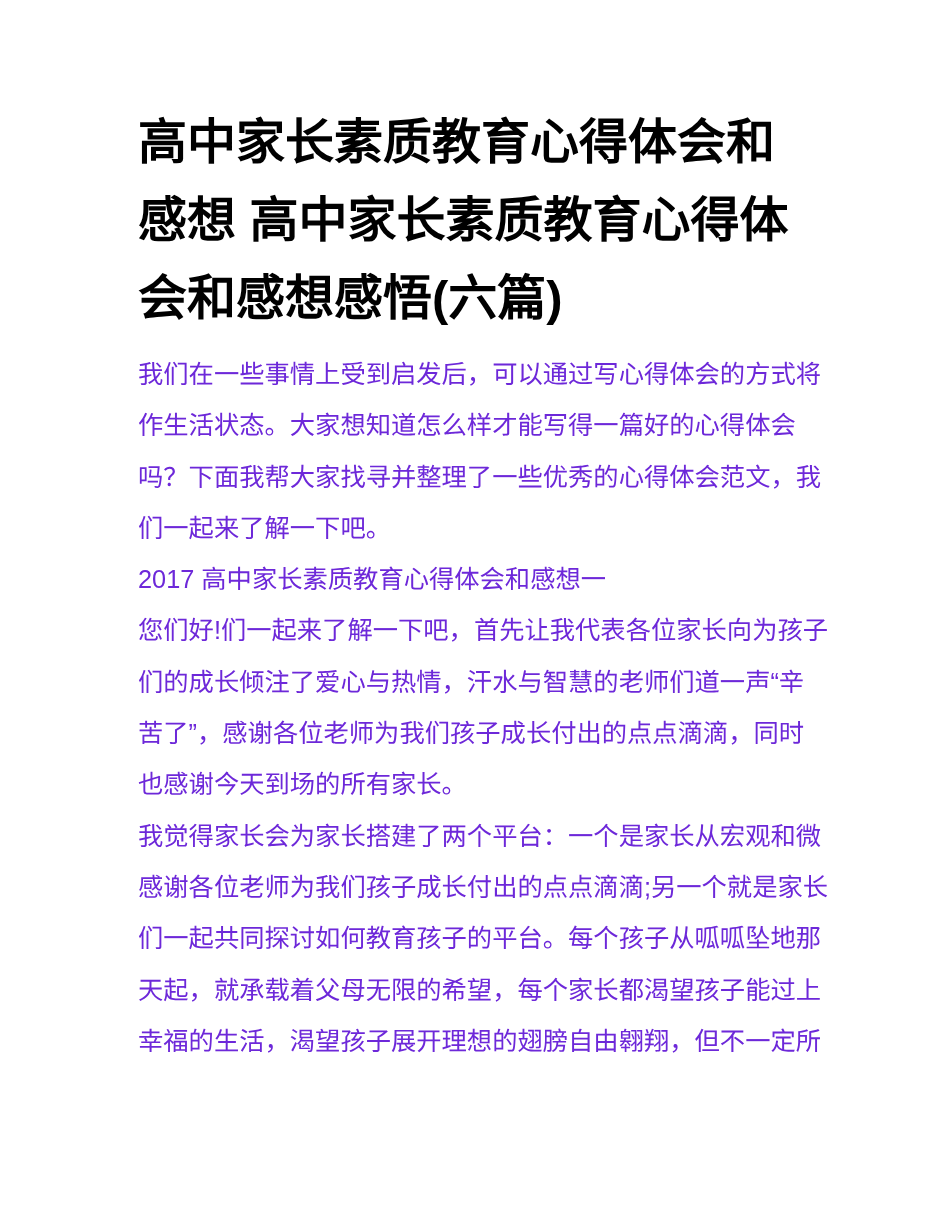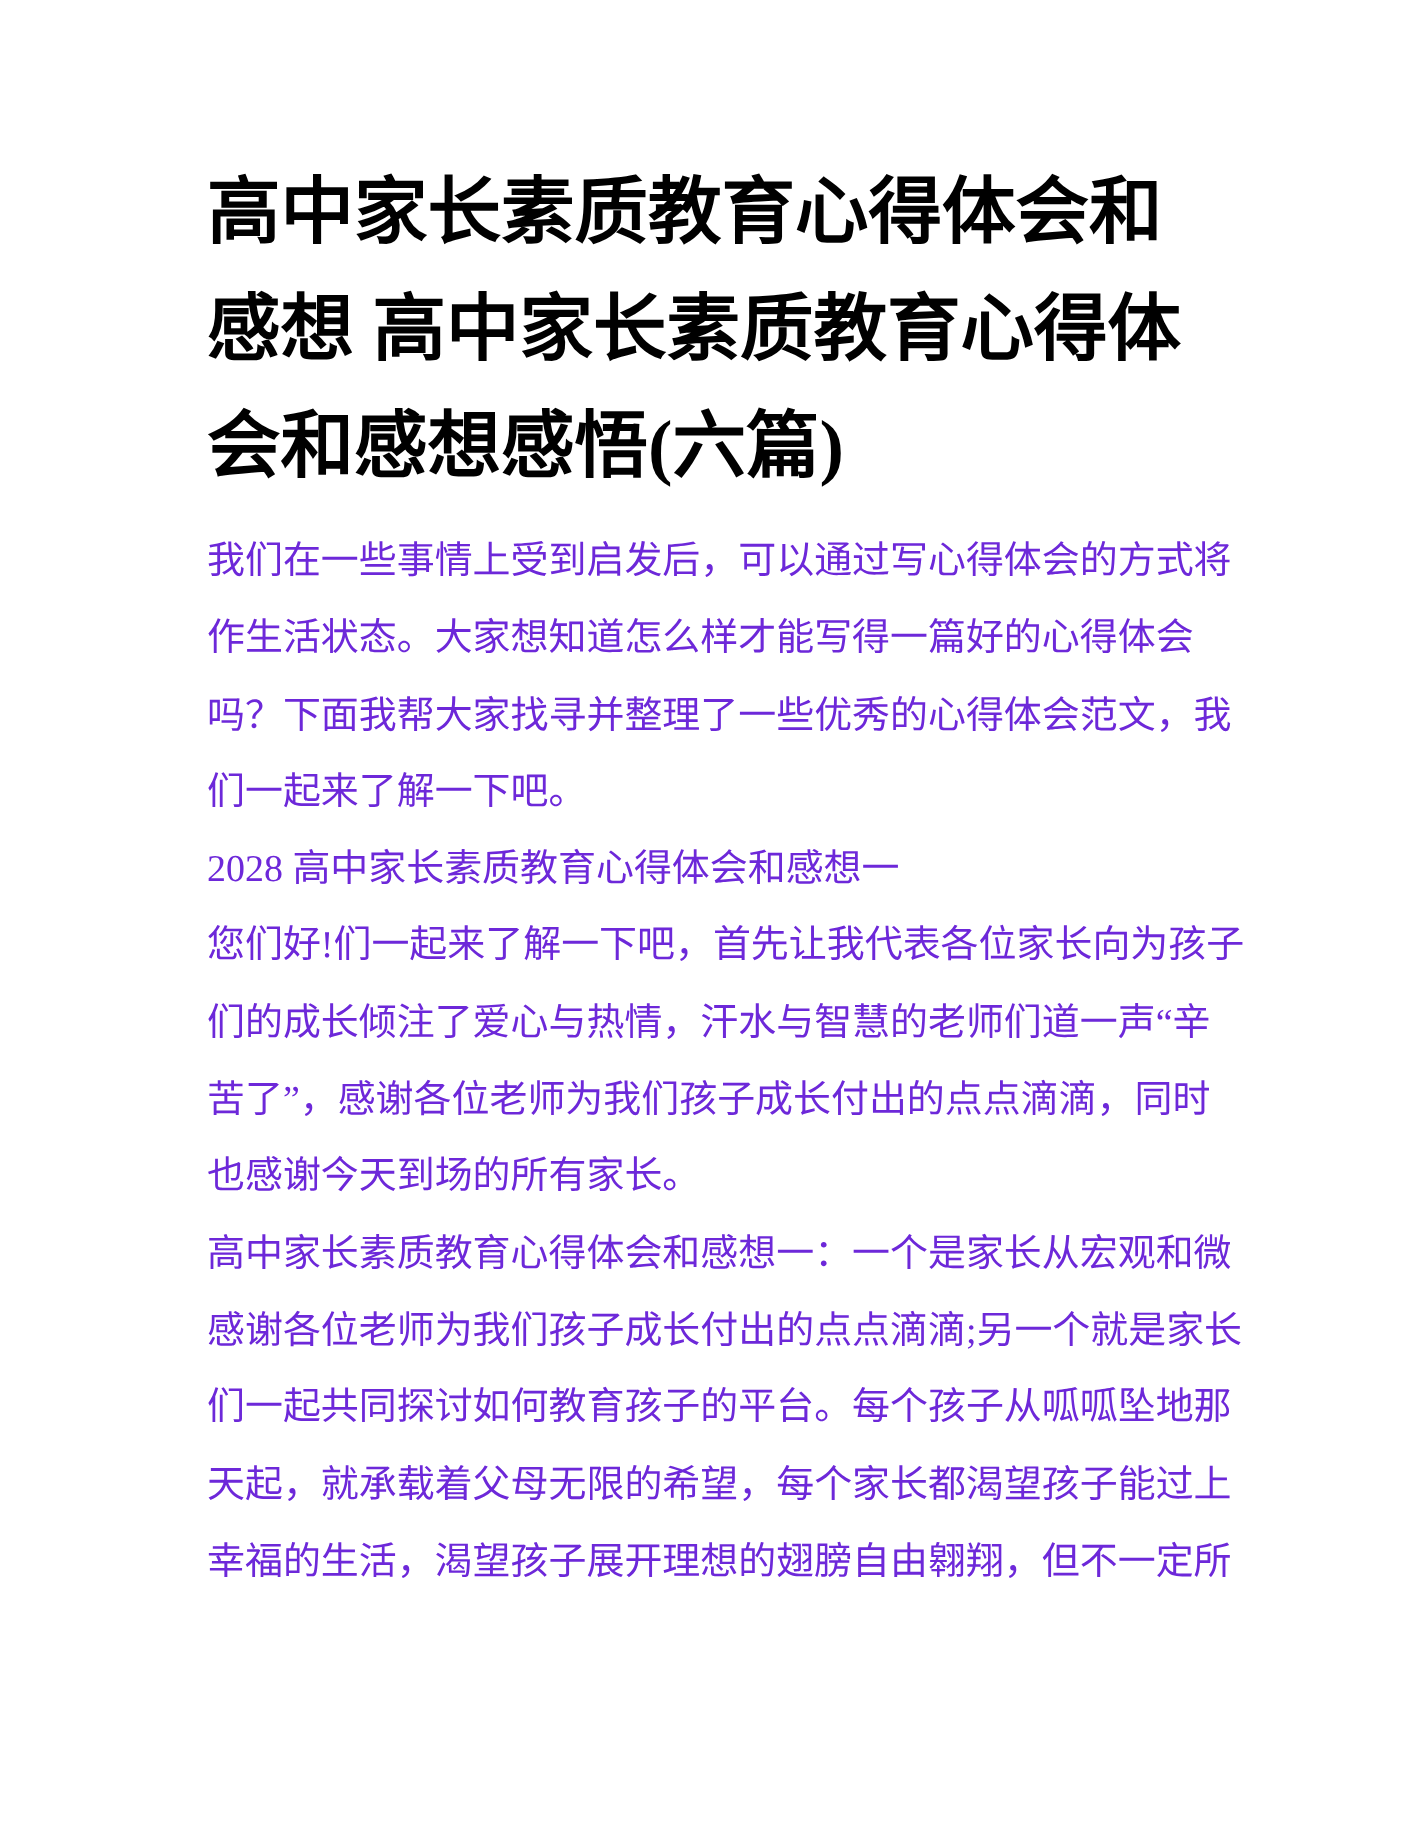--- a/index.html
+++ b/index.html
@@ -6,21 +6,21 @@
     margin: 0;
     padding: 0;
     background: #ffffff;
   }
   .doc-page {
     position: relative;
     width: 950px;
     height: 1229px;
     background: #ffffff;
     overflow: hidden;
-    font-family: Liberation Serif, serif;
+    font-family: Liberation Sans, sans-serif;
     color: #000000;
   }
   .doc-content {
     padding: 103px 128px 0 138px; 
   }
   .doc-title {
     margin: 0;
     font-size: 49px;
     font-weight: 700;
     line-height: 78px;
@@ -62,32 +62,32 @@
     <div class="doc-body">
 
       <p class="para">
         <span class="text-line">我们在一些事情上受到启发后，可以通过写心得体会的方式将</span>
         <span class="text-line">作生活状态。大家想知道怎么样才能写得一篇好的心得体会</span>
         <span class="text-line">吗？下面我帮大家找寻并整理了一些优秀的心得体会范文，我</span>
         <span class="text-line">们一起来了解一下吧。</span>
       </p>
 
       <p class="para">
-        <span class="text-line">2028 高中家长素质教育心得体会和感想一</span>
+        <span class="text-line">2017 高中家长素质教育心得体会和感想一</span>
       </p>
 
       <p class="para">
         <span class="text-line">您们好!们一起来了解一下吧，首先让我代表各位家长向为孩子</span>
         <span class="text-line">们的成长倾注了爱心与热情，汗水与智慧的老师们道一声“辛</span>
         <span class="text-line">苦了”，感谢各位老师为我们孩子成长付出的点点滴滴，同时</span>
         <span class="text-line">也感谢今天到场的所有家长。</span>
       </p>
 
       <p class="para">
-        <span class="text-line">高中家长素质教育心得体会和感想一：一个是家长从宏观和微</span>
+        <span class="text-line">我觉得家长会为家长搭建了两个平台：一个是家长从宏观和微</span>
         <span class="text-line">感谢各位老师为我们孩子成长付出的点点滴滴;另一个就是家长</span>
         <span class="text-line">们一起共同探讨如何教育孩子的平台。每个孩子从呱呱坠地那</span>
         <span class="text-line">天起，就承载着父母无限的希望，每个家长都渴望孩子能过上</span>
         <span class="text-line">幸福的生活，渴望孩子展开理想的翅膀自由翱翔，但不一定所</span>
       </p>
 
     </div>
   </div>
 </div>
 

